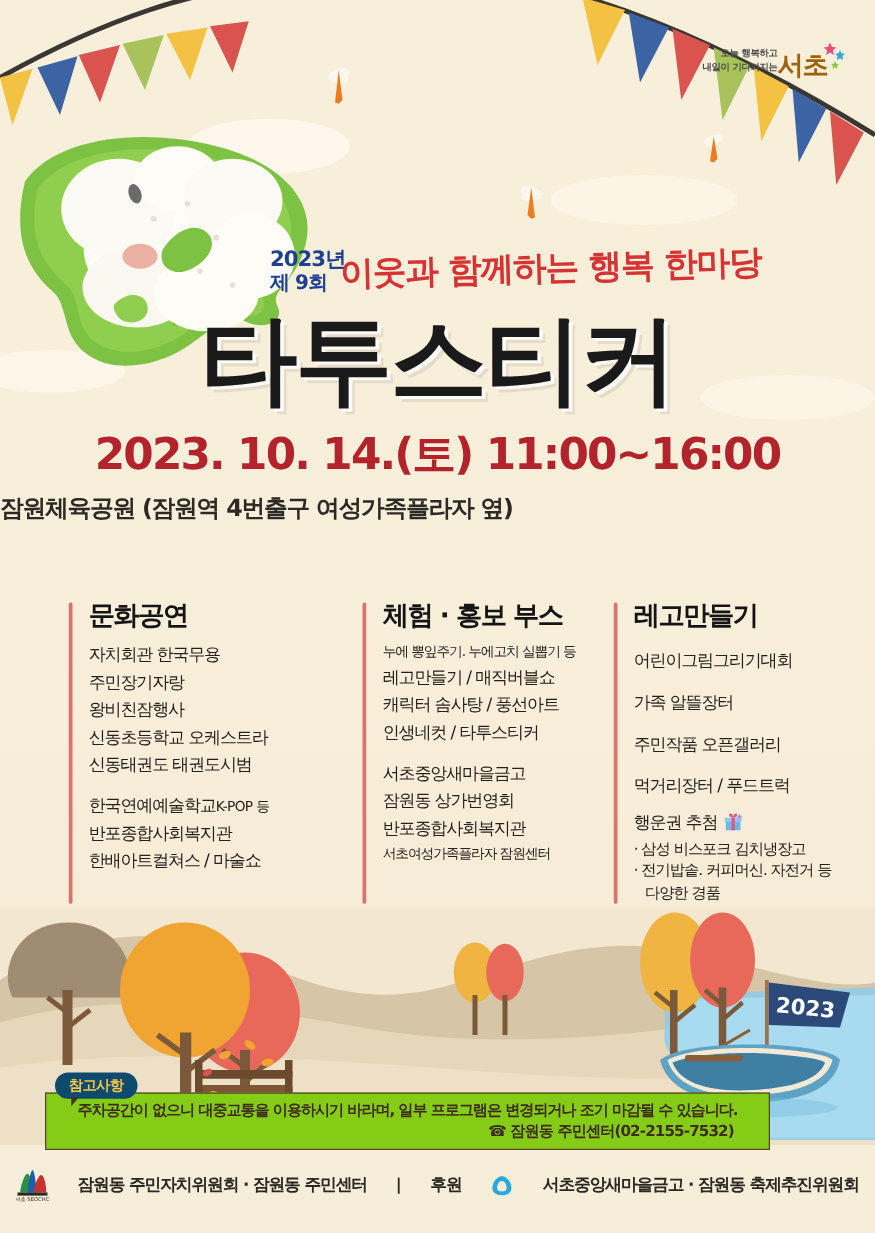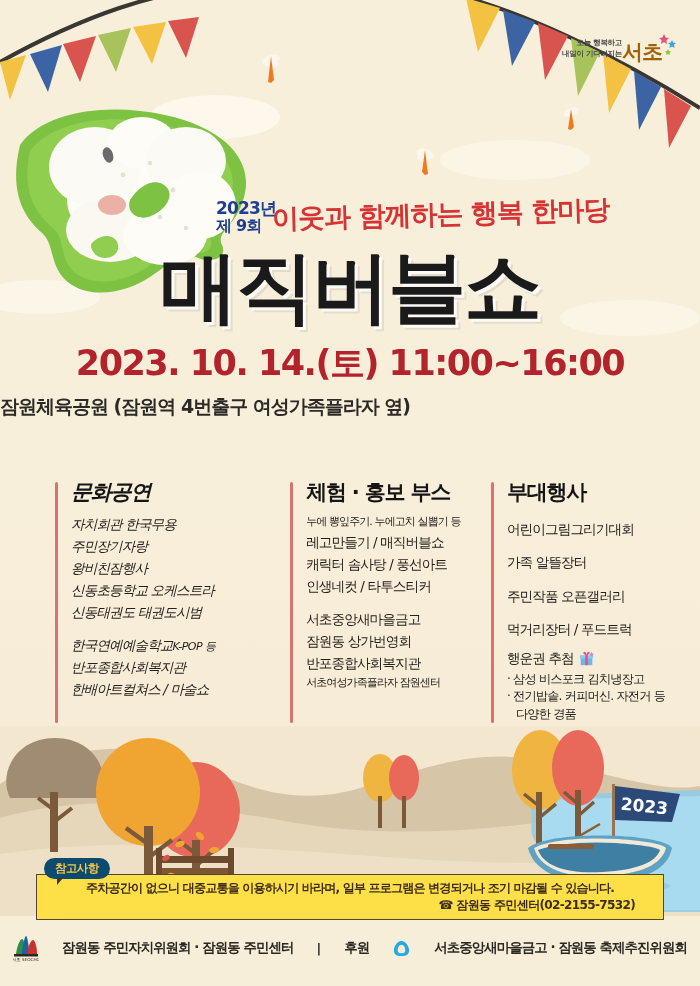--- a/index.html
+++ b/index.html
@@ -48,21 +48,21 @@
                font-size:35px; font-weight:bold; color:#b3232c; letter-spacing:-1.5px; }
   .head-venue { position:absolute; left:0; top:394px; width:700px; text-align:left;
                 font-size:19px; font-weight:bold; color:#2d2a26; letter-spacing:-1px; }
 
   
   .programs { position:absolute; left:55px; top:478px; width:620px; height:245px;
               display:flex; gap:0; }
   .col { position:relative; padding-left:16px; }
   .col::before { content:""; position:absolute; left:0; top:4px; bottom:0; width:3px;
                  background:#d9736f; border-radius:2px; }
-  .col1 { width:252px;font-style:italic; }
+  .col1 { width:252px; }
   .col2 { width:215px; }
   .col3 { width:197px; }
   .col-title { font-size:21px; font-weight:bold; color:#151515; letter-spacing:-1.2px;
                margin-bottom:7px; }
   .col-line { font-size:13.6px; color:#24211d; letter-spacing:-.9px; line-height:1.62;
               white-space:nowrap; }
   .col-line.small { font-size:11px; }
   .gap { height:11px; }
   .col3 .col-line { line-height:2.45; }
   .col3 .prize { line-height:1.45; font-size:12.2px; letter-spacing:-.8px; }
@@ -73,22 +73,22 @@
 
   
   .landscape { position:absolute; left:0; top:726px; width:700px; height:190px; }
 
   
   .notice-tag { position:absolute; left:44px; top:858px; height:21px; padding:0 11px;
                 background:#0c4a6e; border-radius:11px; color:#f6c54a; font-size:11.5px;
                 font-weight:bold; letter-spacing:-.6px; line-height:21px; z-index:6; }
   .notice-tag::after { content:""; position:absolute; left:13px; bottom:-6px; width:0; height:0;
                        border-left:6px solid #4a3122; border-bottom:7px solid transparent; }
-  .notice-box { position:absolute; left:36px; top:874px; width:628px; height:46px;
-                border:1.6px solid #55452f; background:#fde047; z-index:5;
+  .notice-box { position:absolute; left:36px; top:874px; width:580px; height:46px;
+                border:1.6px solid #55452f; background:#84cc16; z-index:5;
                 padding:5px 10px 0 10px; }
   .notice-l1 { font-size:12.1px; font-weight:bold; color:#3f2d1c; letter-spacing:-.85px;
                text-align:center; line-height:1.35; }
   .notice-l2 { font-size:12.1px; font-weight:bold; color:#3f2d1c; letter-spacing:-.7px;
                text-align:right; line-height:1.5; padding-right:18px; }
 
   
   .footer { position:absolute; left:0; top:928px; width:700px; height:40px;
             display:flex; align-items:center; justify-content:center; gap:23px; }
   .footer-text { font-size:13.4px; font-weight:bold; color:#2b2722; letter-spacing:-.9px;
@@ -185,21 +185,21 @@
   <svg style="position:absolute;left:560px;top:104px;width:22px;height:28px;" viewBox="0 0 22 28">
     <ellipse cx="11" cy="8" rx="8" ry="4" fill="#fbf7ec" transform="rotate(-22 11 8)"></ellipse>
     <path d="M11,5 L8,25 L11,26 L14,23 Z" fill="#ef7b21"></path>
   </svg>
 
   <div class="head-year">
     <div>2023년</div>
     <div class="l2">제 9회</div>
   </div>
   <div class="head-sub">이웃과 함께하는 행복 한마당</div>
-  <div class="head-title">매직버블쇼</div>
+  <div class="head-title">타투스티커</div>
   <div class="head-date">2023. 10. 14.(토) 11:00~16:00</div>
   <div class="head-venue">잠원체육공원 (잠원역 4번출구 여성가족플라자 옆)</div>
 
   <div class="programs">
 
     <div class="col col1">
       <div class="col-title">문화공연</div>
       <div class="col-line">자치회관 한국무용</div>
       <div class="col-line">주민장기자랑</div>
       <div class="col-line">왕비친잠행사</div>
@@ -218,21 +218,21 @@
       <div class="col-line">캐릭터 솜사탕 / 풍선아트</div>
       <div class="col-line">인생네컷 / 타투스티커</div>
       <div class="gap"></div>
       <div class="col-line">서초중앙새마을금고</div>
       <div class="col-line">잠원동 상가번영회</div>
       <div class="col-line">반포종합사회복지관</div>
       <div class="col-line small">서초여성가족플라자 잠원센터</div>
     </div>
 
     <div class="col col3">
-      <div class="col-title">부대행사</div>
+      <div class="col-title">레고만들기</div>
       <div class="col-line">어린이그림그리기대회</div>
       <div class="col-line">가족 알뜰장터</div>
       <div class="col-line">주민작품 오픈갤러리</div>
       <div class="col-line">먹거리장터 / 푸드트럭</div>
       <div class="col-line" style="line-height:1.8"><span>행운권 추첨</span><svg class="gift-icon" viewBox="0 0 20 18">
             <rect x="3" y="7" width="14" height="10" fill="#6fb7e8"></rect>
             <rect x="2" y="5" width="16" height="4" fill="#8fcbf0"></rect>
             <rect x="8.5" y="5" width="3" height="12" fill="#e8507f"></rect>
             <path d="M10 5 C6 5 5 1 7.5 1 C9.5 1 10 4 10 5Z" fill="#e8507f"></path>
             <path d="M10 5 C14 5 15 1 12.5 1 C10.5 1 10 4 10 5Z" fill="#e8507f"></path>

